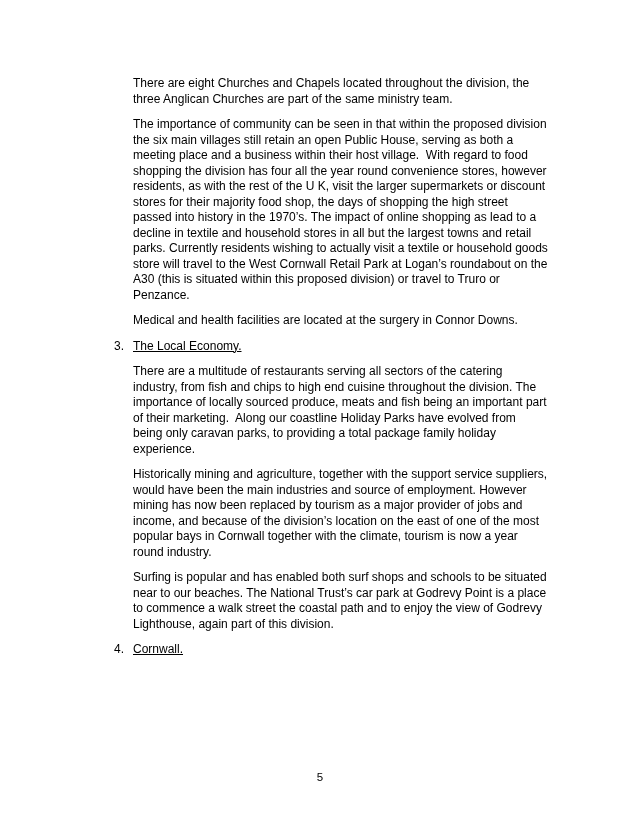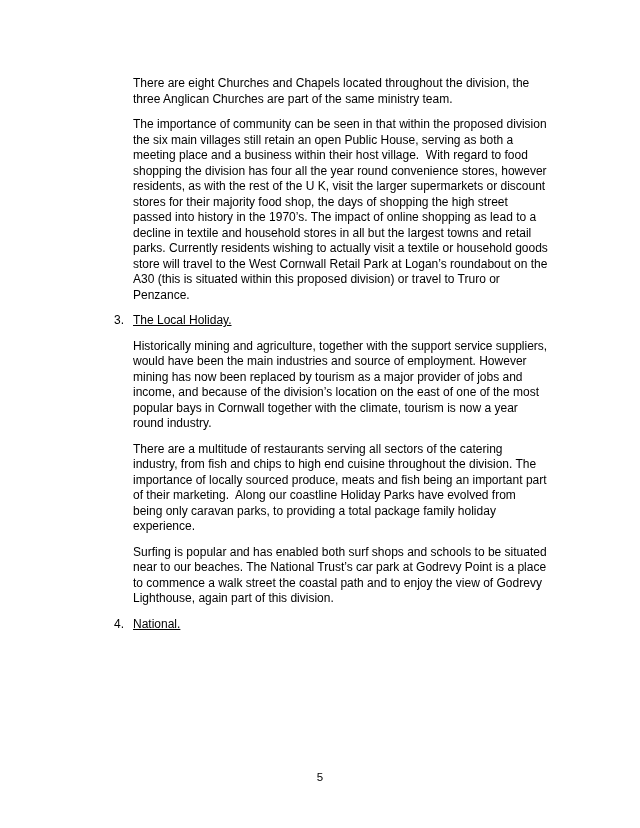--- a/index.html
+++ b/index.html
@@ -77,35 +77,36 @@
 meeting place and a business within their host village.  With regard to food
 shopping the division has four all the year round convenience stores, however
 residents, as with the rest of the U K, visit the larger supermarkets or discount
 stores for their majority food shop, the days of shopping the high street
 passed into history in the 1970’s. The impact of online shopping as lead to a
 decline in textile and household stores in all but the largest towns and retail
 parks. Currently residents wishing to actually visit a textile or household goods
 store will travel to the West Cornwall Retail Park at Logan’s roundabout on the
 A30 (this is situated within this proposed division) or travel to Truro or
 Penzance.</div>
-      <div class="heading"><span class="h-num">3.</span><span class="h-text">The Local Holiday.</span></div>
+      <div class="para">Medical and health facilities are located at the surgery in Connor Downs.</div>
+      <div class="heading"><span class="h-num">3.</span><span class="h-text">The Local Economy.</span></div>
+      <div class="para">There are a multitude of restaurants serving all sectors of the catering
+industry, from fish and chips to high end cuisine throughout the division. The
+importance of locally sourced produce, meats and fish being an important part
+of their marketing.  Along our coastline Holiday Parks have evolved from
+being only caravan parks, to providing a total package family holiday
+experience.</div>
       <div class="para">Historically mining and agriculture, together with the support service suppliers,
 would have been the main industries and source of employment. However
 mining has now been replaced by tourism as a major provider of jobs and
 income, and because of the division’s location on the east of one of the most
 popular bays in Cornwall together with the climate, tourism is now a year
 round industry.</div>
-      <div class="para">There are a multitude of restaurants serving all sectors of the catering
-industry, from fish and chips to high end cuisine throughout the division. The
-importance of locally sourced produce, meats and fish being an important part
-of their marketing.  Along our coastline Holiday Parks have evolved from
-being only caravan parks, to providing a total package family holiday
-experience.</div>
       <div class="para">Surfing is popular and has enabled both surf shops and schools to be situated
 near to our beaches. The National Trust’s car park at Godrevy Point is a place
 to commence a walk street the coastal path and to enjoy the view of Godrevy
 Lighthouse, again part of this division.</div>
-      <div class="heading"><span class="h-num">4.</span><span class="h-text">National.</span></div>
+      <div class="heading"><span class="h-num">4.</span><span class="h-text">Cornwall.</span></div>
     </div>
 
   <div class="page-number">5</div>
 
 </div>
 
 </body></html>

